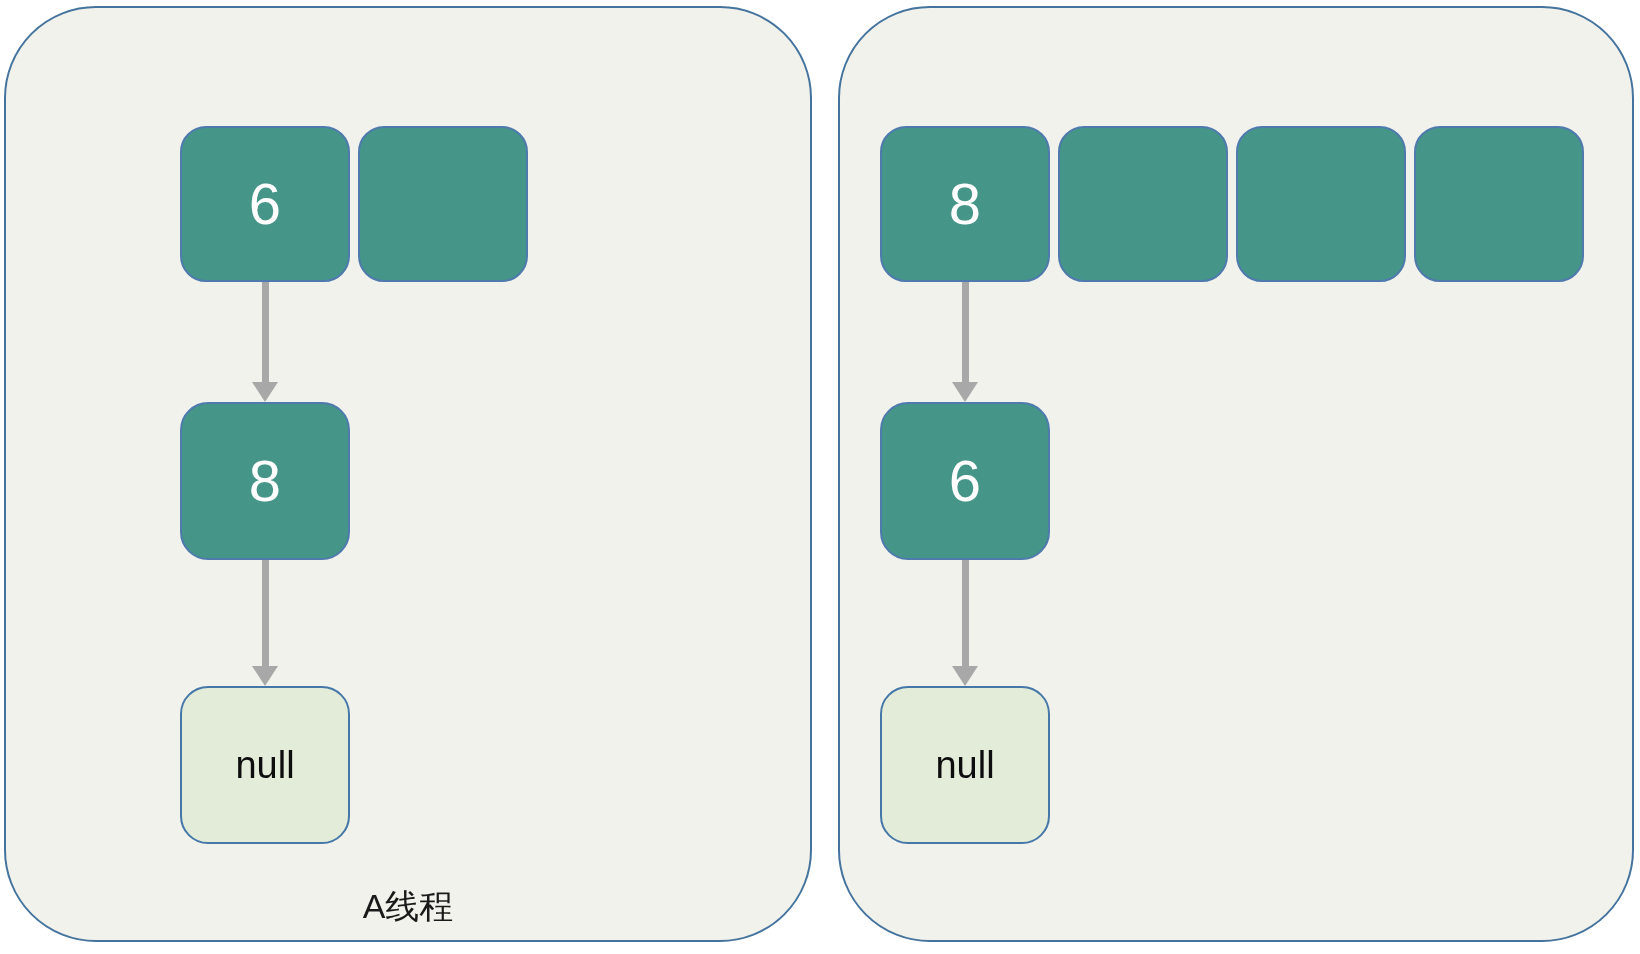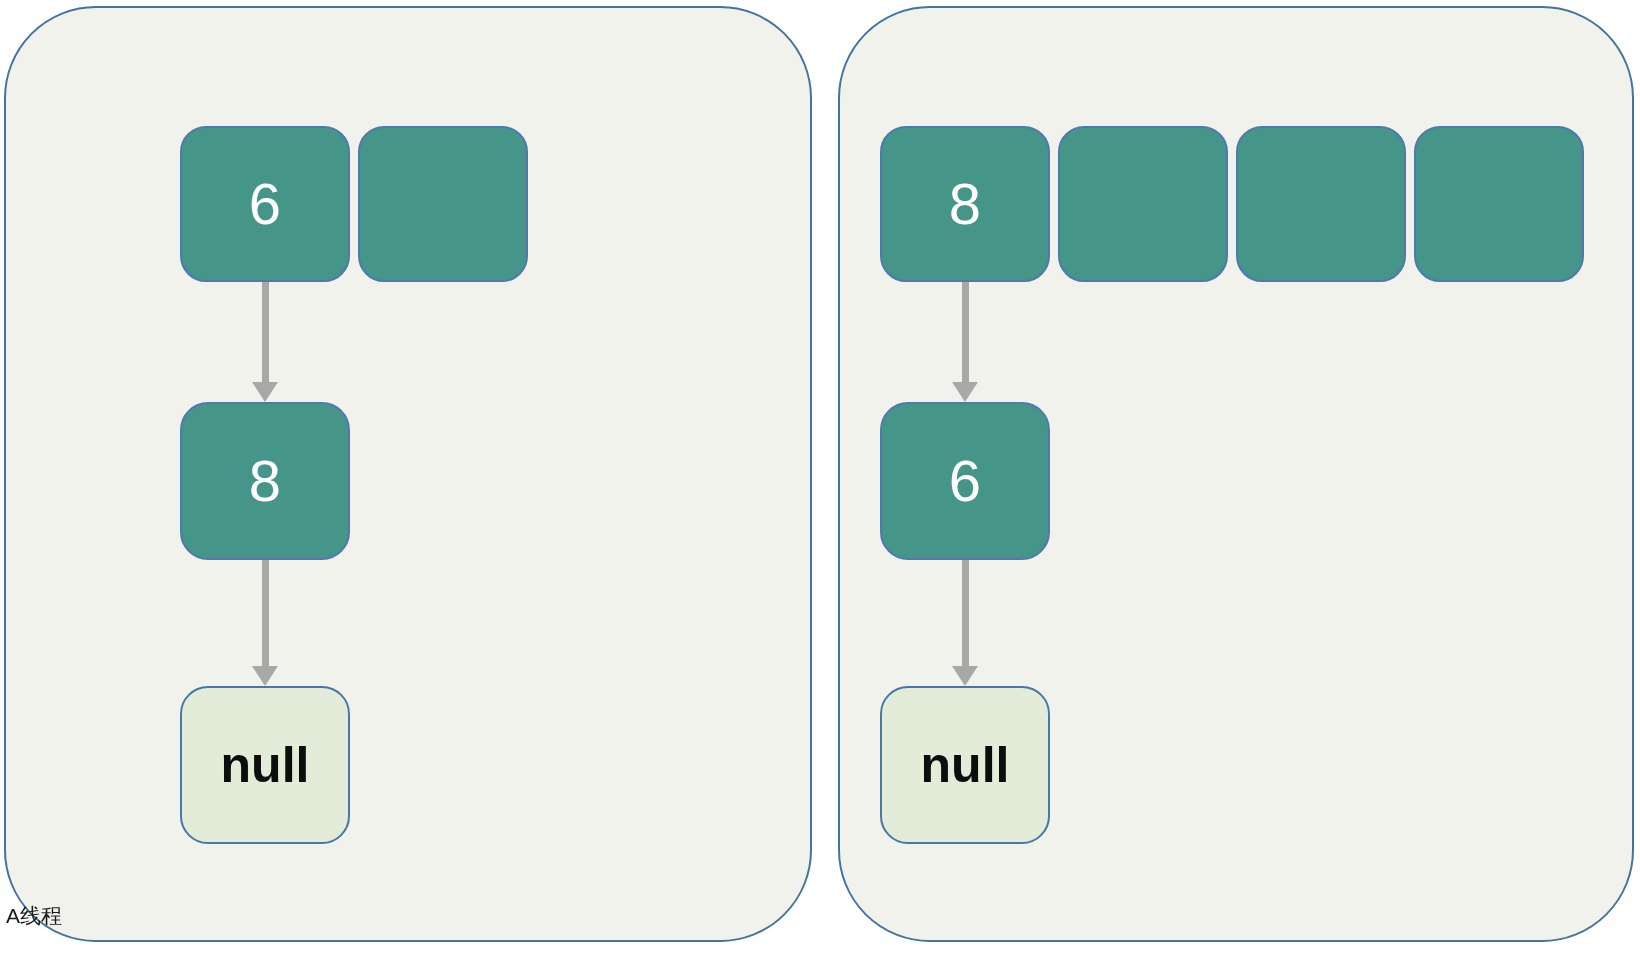--- a/index.html
+++ b/index.html
@@ -69,26 +69,27 @@
     display:flex;align-items:center;justify-content:center;
     font-size:58px;line-height:1;
   }
   .null-box{
     width:170px;height:158px;
     background:var(--null-fill);
     border:2px solid var(--null-border);
     border-radius:28px;
     color:var(--null-text);
     display:flex;align-items:center;justify-content:center;
-    font-size:50px;line-height:1;font-weight:bold;
+    font-size:38px;line-height:1;
   }
 
   .caption{
     position:absolute;bottom:10px;left:0;right:0;
-    font-size:21px;color:var(--label-text);
+    text-align:center;
+    font-size:34px;color:var(--label-text);
   }
 </style>
 </head>
 <body>
 
 <div class="canvas">
 
   <div class="panel panel-a">
     <div class="bucket-row">
       <div class="bucket">6</div>

